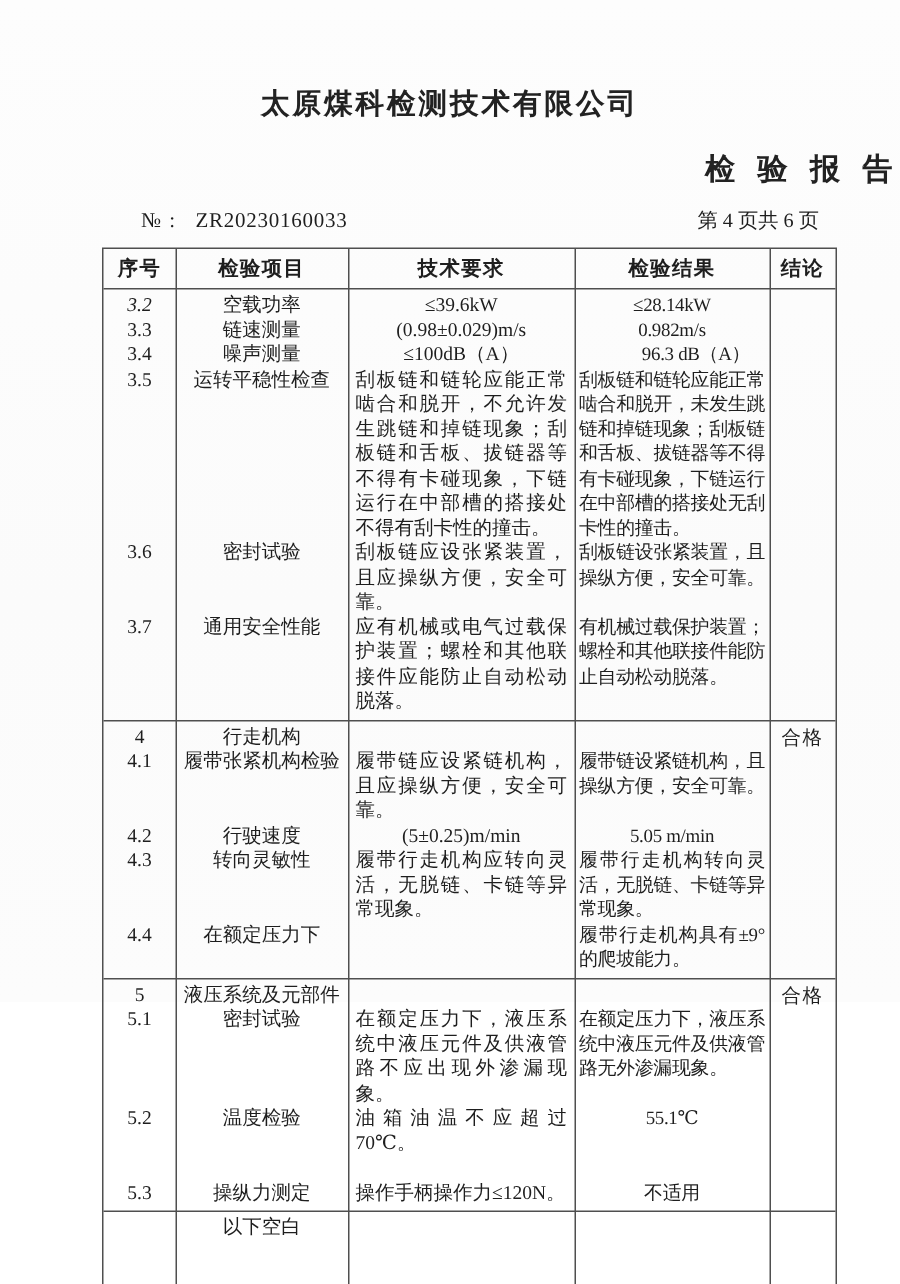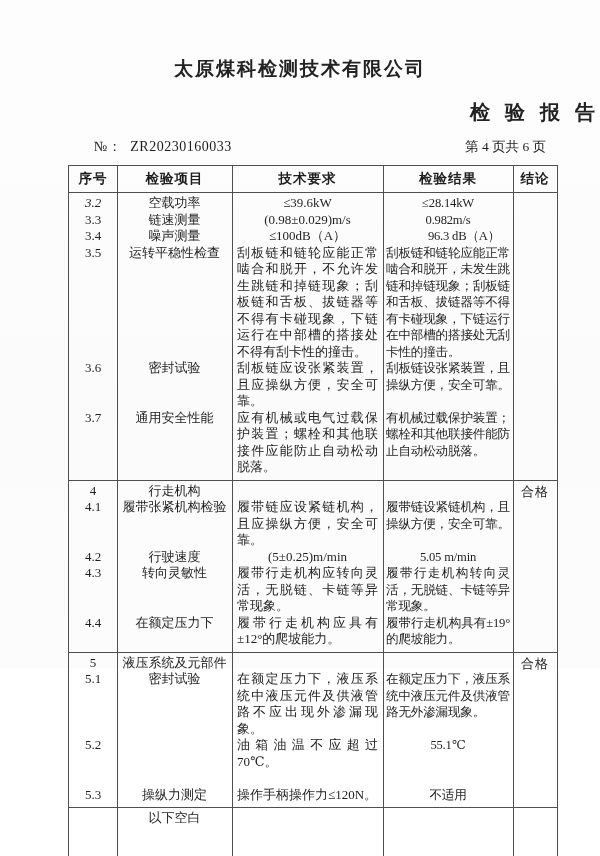--- a/index.html
+++ b/index.html
@@ -158,34 +158,34 @@
           <div class="cell c-num" style="grid-area: 3 / 1;">4.2</div>
           <div class="cell c-name" style="grid-area: 3 / 2;">行驶速度</div>
           <div class="cell c-req val" style="grid-area: 3 / 3;">(5±0.25)m/min</div>
           <div class="cell c-res val" style="grid-area: 3 / 4;">5.05 m/min</div>
           <div class="cell c-num" style="grid-area: 4 / 1;">4.3</div>
           <div class="cell c-name" style="grid-area: 4 / 2;">转向灵敏性</div>
           <div class="cell c-req long" style="grid-area: 4 / 3;">履带行走机构应转向灵活，无脱链、卡链等异常现象。</div>
           <div class="cell c-res long" style="grid-area: 4 / 4;">履带行走机构转向灵活，无脱链、卡链等异常现象。</div>
           <div class="cell c-num" style="grid-area: 5 / 1;">4.4</div>
           <div class="cell c-name" style="grid-area: 5 / 2;">在额定压力下</div>
-          <div class="cell c-req long" style="grid-area: 5 / 3;">履带行走机构应具有±12°的爬坡能力。</div>
-          <div class="cell c-res long" style="grid-area: 5 / 4;">履带行走机构具有±19°的爬坡能力。</div>
+          <div class="cell c-res long" style="grid-area: 5 / 4;">履带行走机构具有±9°的爬坡能力。</div>
           <div class="cell c-con" style="grid-area: 1 / 5 / span 5;">合格</div>
         </div>
         <div class="section">
           <div class="cell c-num" style="grid-area: 1 / 1;">5</div>
           <div class="cell c-name" style="grid-area: 1 / 2;">液压系统及元部件</div>
           <div class="cell c-req" style="grid-area: 1 / 3;"></div>
           <div class="cell c-res" style="grid-area: 1 / 4;"></div>
           <div class="cell c-num" style="grid-area: 2 / 1;">5.1</div>
           <div class="cell c-name" style="grid-area: 2 / 2;">密封试验</div>
           <div class="cell c-req long" style="grid-area: 2 / 3;">在额定压力下，液压系统中液压元件及供液管路不应出现外渗漏现象。</div>
           <div class="cell c-res long" style="grid-area: 2 / 4;">在额定压力下，液压系统中液压元件及供液管路无外渗漏现象。</div>
           <div class="cell c-num" style="grid-area: 3 / 1;">5.2</div>
+          <div class="cell c-name" style="grid-area: 3 / 2;">温度检验</div>
           <div class="cell c-req long" style="grid-area: 3 / 3;">油箱油温不应超过 70℃。</div>
           <div class="cell c-res val" style="grid-area: 3 / 4;">55.1℃</div>
           <div class="cell c-num" style="grid-area: 4 / 1;"></div>
           <div class="cell c-name" style="grid-area: 4 / 2;"></div>
           <div class="cell c-req" style="grid-area: 4 / 3;"></div>
           <div class="cell c-res" style="grid-area: 4 / 4;"></div>
           <div class="cell c-num" style="grid-area: 5 / 1;">5.3</div>
           <div class="cell c-name" style="grid-area: 5 / 2;">操纵力测定</div>
           <div class="cell c-req long" style="grid-area: 5 / 3;">操作手柄操作力≤120N。</div>
           <div class="cell c-res val" style="grid-area: 5 / 4;">不适用</div>

